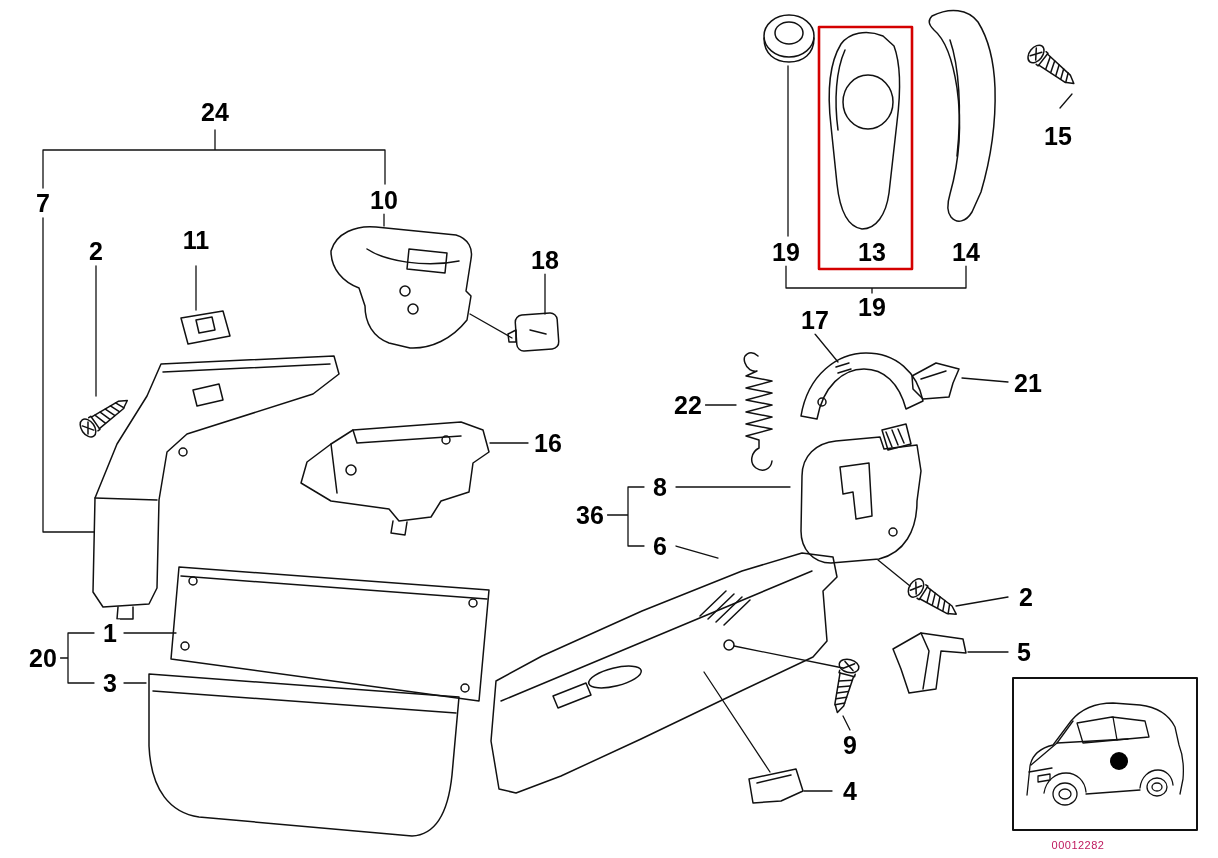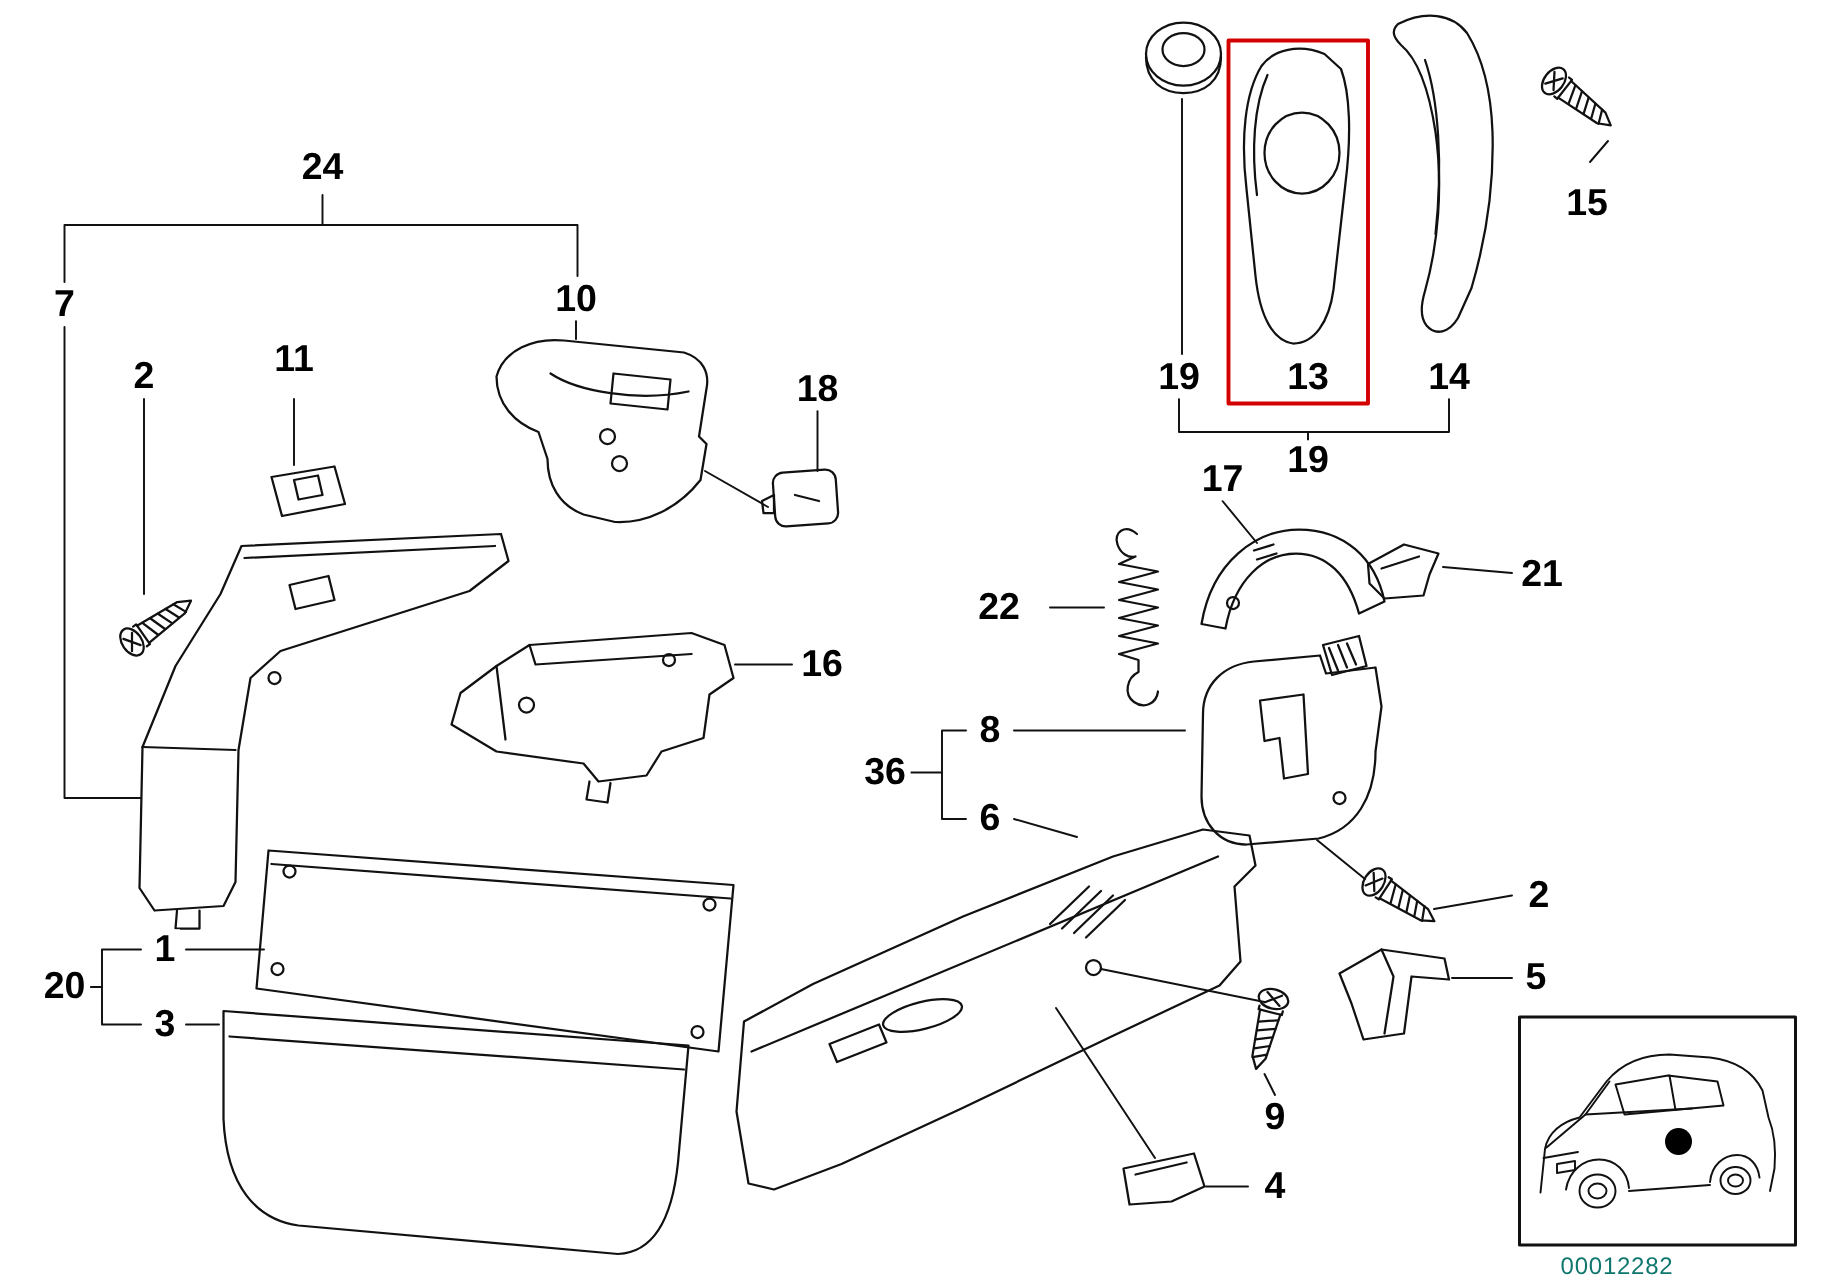--- a/index.html
+++ b/index.html
@@ -8,21 +8,21 @@
     font-family:"Liberation Sans",sans-serif;overflow:hidden;
   }
   .stage > svg{position:absolute;left:0;top:0;}
   .part-label{
     position:absolute;transform:translate(-50%,-50%);
     font-weight:bold;font-size:25px;line-height:1;color:#000;
     white-space:nowrap;background:#fff;padding:1px 3px;cursor:default;
   }
   .image-code{
     position:absolute;transform:translate(-50%,-50%);
-    font-size:16px;color:#0f766e;letter-spacing:.5px;white-space:nowrap;
+    font-size:11px;color:#be185d;letter-spacing:.5px;white-space:nowrap;
   }
 </style>
 </head>
 <body>
 
 <div class="stage">
 
   <svg width="1218" height="858" viewBox="0 0 1218 858">
     <defs>
       <g id="screw-shape">
@@ -212,21 +212,21 @@
   <div class="part-label" style="left:548px;top:443px">16</div>
   <div class="part-label" style="left:110px;top:633px">1</div>
   <div class="part-label" style="left:43px;top:658px">20</div>
   <div class="part-label" style="left:110px;top:683px">3</div>
   <div class="part-label" style="left:786px;top:252px">19</div>
   <div class="part-label" style="left:872px;top:252px">13</div>
   <div class="part-label" style="left:966px;top:252px">14</div>
   <div class="part-label" style="left:872px;top:307px">19</div>
   <div class="part-label" style="left:1058px;top:136px">15</div>
   <div class="part-label" style="left:815px;top:320px">17</div>
-  <div class="part-label" style="left:666px;top:405px">22</div>
+  <div class="part-label" style="left:688px;top:405px">22</div>
   <div class="part-label" style="left:1028px;top:383px">21</div>
   <div class="part-label" style="left:660px;top:487px">8</div>
   <div class="part-label" style="left:590px;top:515px">36</div>
   <div class="part-label" style="left:660px;top:546px">6</div>
   <div class="part-label" style="left:1026px;top:597px">2</div>
   <div class="part-label" style="left:1024px;top:652px">5</div>
   <div class="part-label" style="left:850px;top:745px">9</div>
   <div class="part-label" style="left:850px;top:791px">4</div>
 
   <div class="image-code" style="left:1078px;top:845px">00012282</div>

